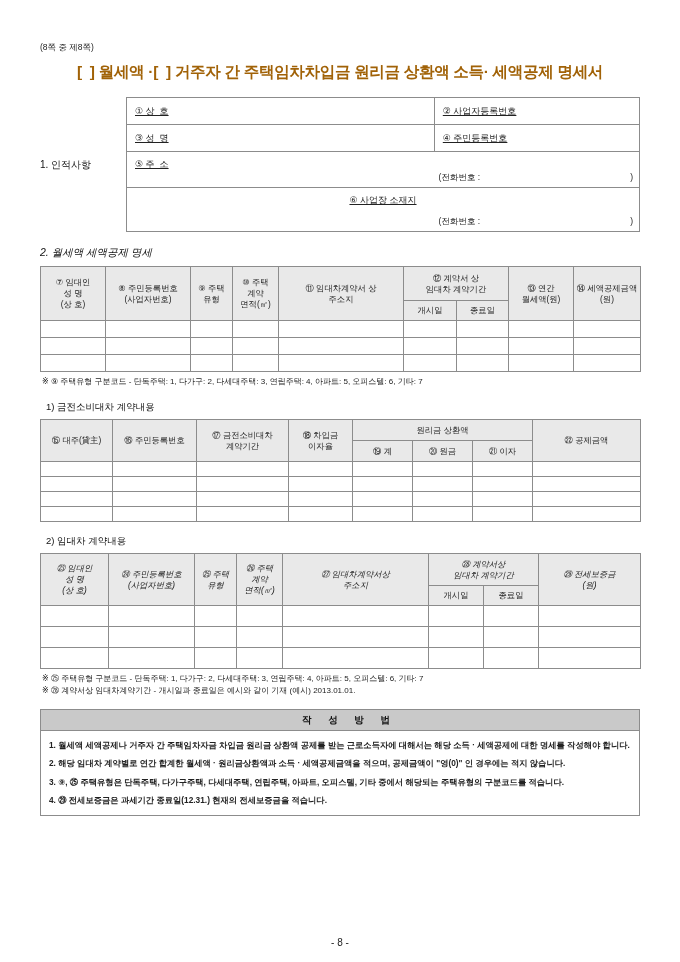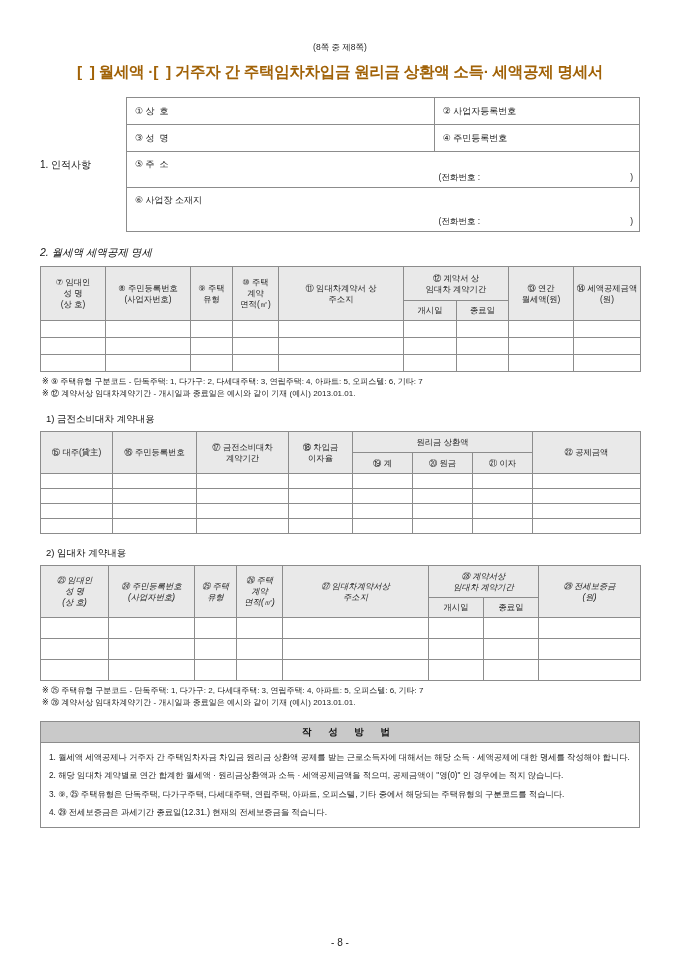--- a/index.html
+++ b/index.html
@@ -4,31 +4,31 @@
 <style>
   * { box-sizing: border-box; }
   html, body { margin: 0; padding: 0; }
   body {
     width: 680px; height: 962px; background: #ffffff;
     font-family: "Liberation Sans", "DejaVu Sans", sans-serif;
     color: #1a1a1a; overflow: hidden;
   }
   .page { width: 680px; height: 962px; padding: 30px 40px 0 40px; position: relative; }
 
-  .page-indicator { text-align: center; font-size: 8.5px; color: #222; margin-top: 12px; height: 12px; }
+  .page-indicator { text-align: left; font-size: 8.5px; color: #222; margin-top: 12px; height: 12px; }
   .title { text-align: center; font-size: 15.5px; font-weight: bold; letter-spacing: -0.3px; margin: 8px 0 14px 0; color: #a16207; }
 
   
   .sec1 { display: flex; align-items: stretch; margin-bottom: 14px; }
   .sec1-label { width: 86px; font-size: 10px; display: flex; align-items: center; color: #111; }
   table.t1 { flex: 1; border-collapse: collapse; table-layout: fixed; }
-  table.t1 td { border: 1px solid #8c8c8c; font-size: 9px; padding: 3px 8px; vertical-align: middle; color: #222; }
+  table.t1 td { border: 1px solid #8c8c8c; font-size: 9px; padding: 3px 8px; vertical-align: middle; color: #222; text-decoration: underline; }
   table.t1 tr.r1 td, table.t1 tr.r2 td { height: 27px; }
   table.t1 td.tall  { height: 36px; vertical-align: top; position: relative; padding-top: 6px; }
-  table.t1 td.taller{ height: 44px; }
+  table.t1 td.taller{ height: 44px; text-align: center; }
   .phone { position: absolute; right: 6px; bottom: 3px; font-size: 8.5px; white-space: nowrap; margin-left: 44px; }
   .phone-gap { display: inline-block; width: 150px; }
 
   
   .sec-heading { font-size: 10.5px; margin: 0 0 6px 0; color: #111; font-style: italic; }
   .sub-heading { font-size: 9.5px; margin: 13px 0 5px 6px; color: #111; }
 
   
   table.grid { border-collapse: collapse; width: 100%; table-layout: fixed; }
   table.grid th, table.grid td { border: 1px solid #8c8c8c; }
@@ -48,21 +48,21 @@
   .note { font-size: 8px; line-height: 1.5; color: #222; margin-left: 2px; }
   .notes { margin-top: 4px; margin-bottom: 2px; }
 
   
   .instructions { border: 1px solid #8c8c8c; margin-top: 12px; }
   .inst-title {
     background: #c9c9c9; text-align: center; font-size: 9.5px; font-weight: bold;
     letter-spacing: 7px; padding: 4px 0 3px 19px; border-bottom: 1px solid #8c8c8c; color: #111;
   }
   .inst-body { padding: 8px 8px 8px 8px; }
-  .inst-item { font-size: 8.3px; line-height: 1.6; margin-bottom: 5px; color: #222; }
+  .inst-item { font-size: 8.3px; line-height: 1.6; margin-bottom: 5px; color: #222; font-weight: bold; }
   .inst-item:last-child { margin-bottom: 0; }
 
   .footer { position: absolute; bottom: 14px; left: 0; right: 0; text-align: center; font-size: 10px; color: #222; }
 </style>
 </head>
 <body>
 
 <div class="page">
 
   <div class="page-indicator">(8쪽 중 제8쪽)</div>
@@ -171,21 +171,20 @@
           <td></td>
           <td></td>
           <td></td>
           <td></td>
           <td></td>
         </tr>
       </tbody>
   </table>
   <div class="notes">
     <div class="note">※ ⑨ 주택유형 구분코드 - 단독주택: 1, 다가구: 2, 다세대주택: 3, 연립주택: 4, 아파트: 5, 오피스텔: 6, 기타: 7</div>
-    <div class="note">※ ⑫ 계약서상 임대차계약기간 - 개시일과 종료일은 예시와 같이 기재 (예시) 2013.01.01.</div>
   </div>
 
 
   <div class="sub-heading">1) 금전소비대차 계약내용</div>
   <table class="grid grid31">
     <colgroup>
       <col style="width:72px">
         <col style="width:84px">
         <col style="width:92px">
         <col style="width:64px">

